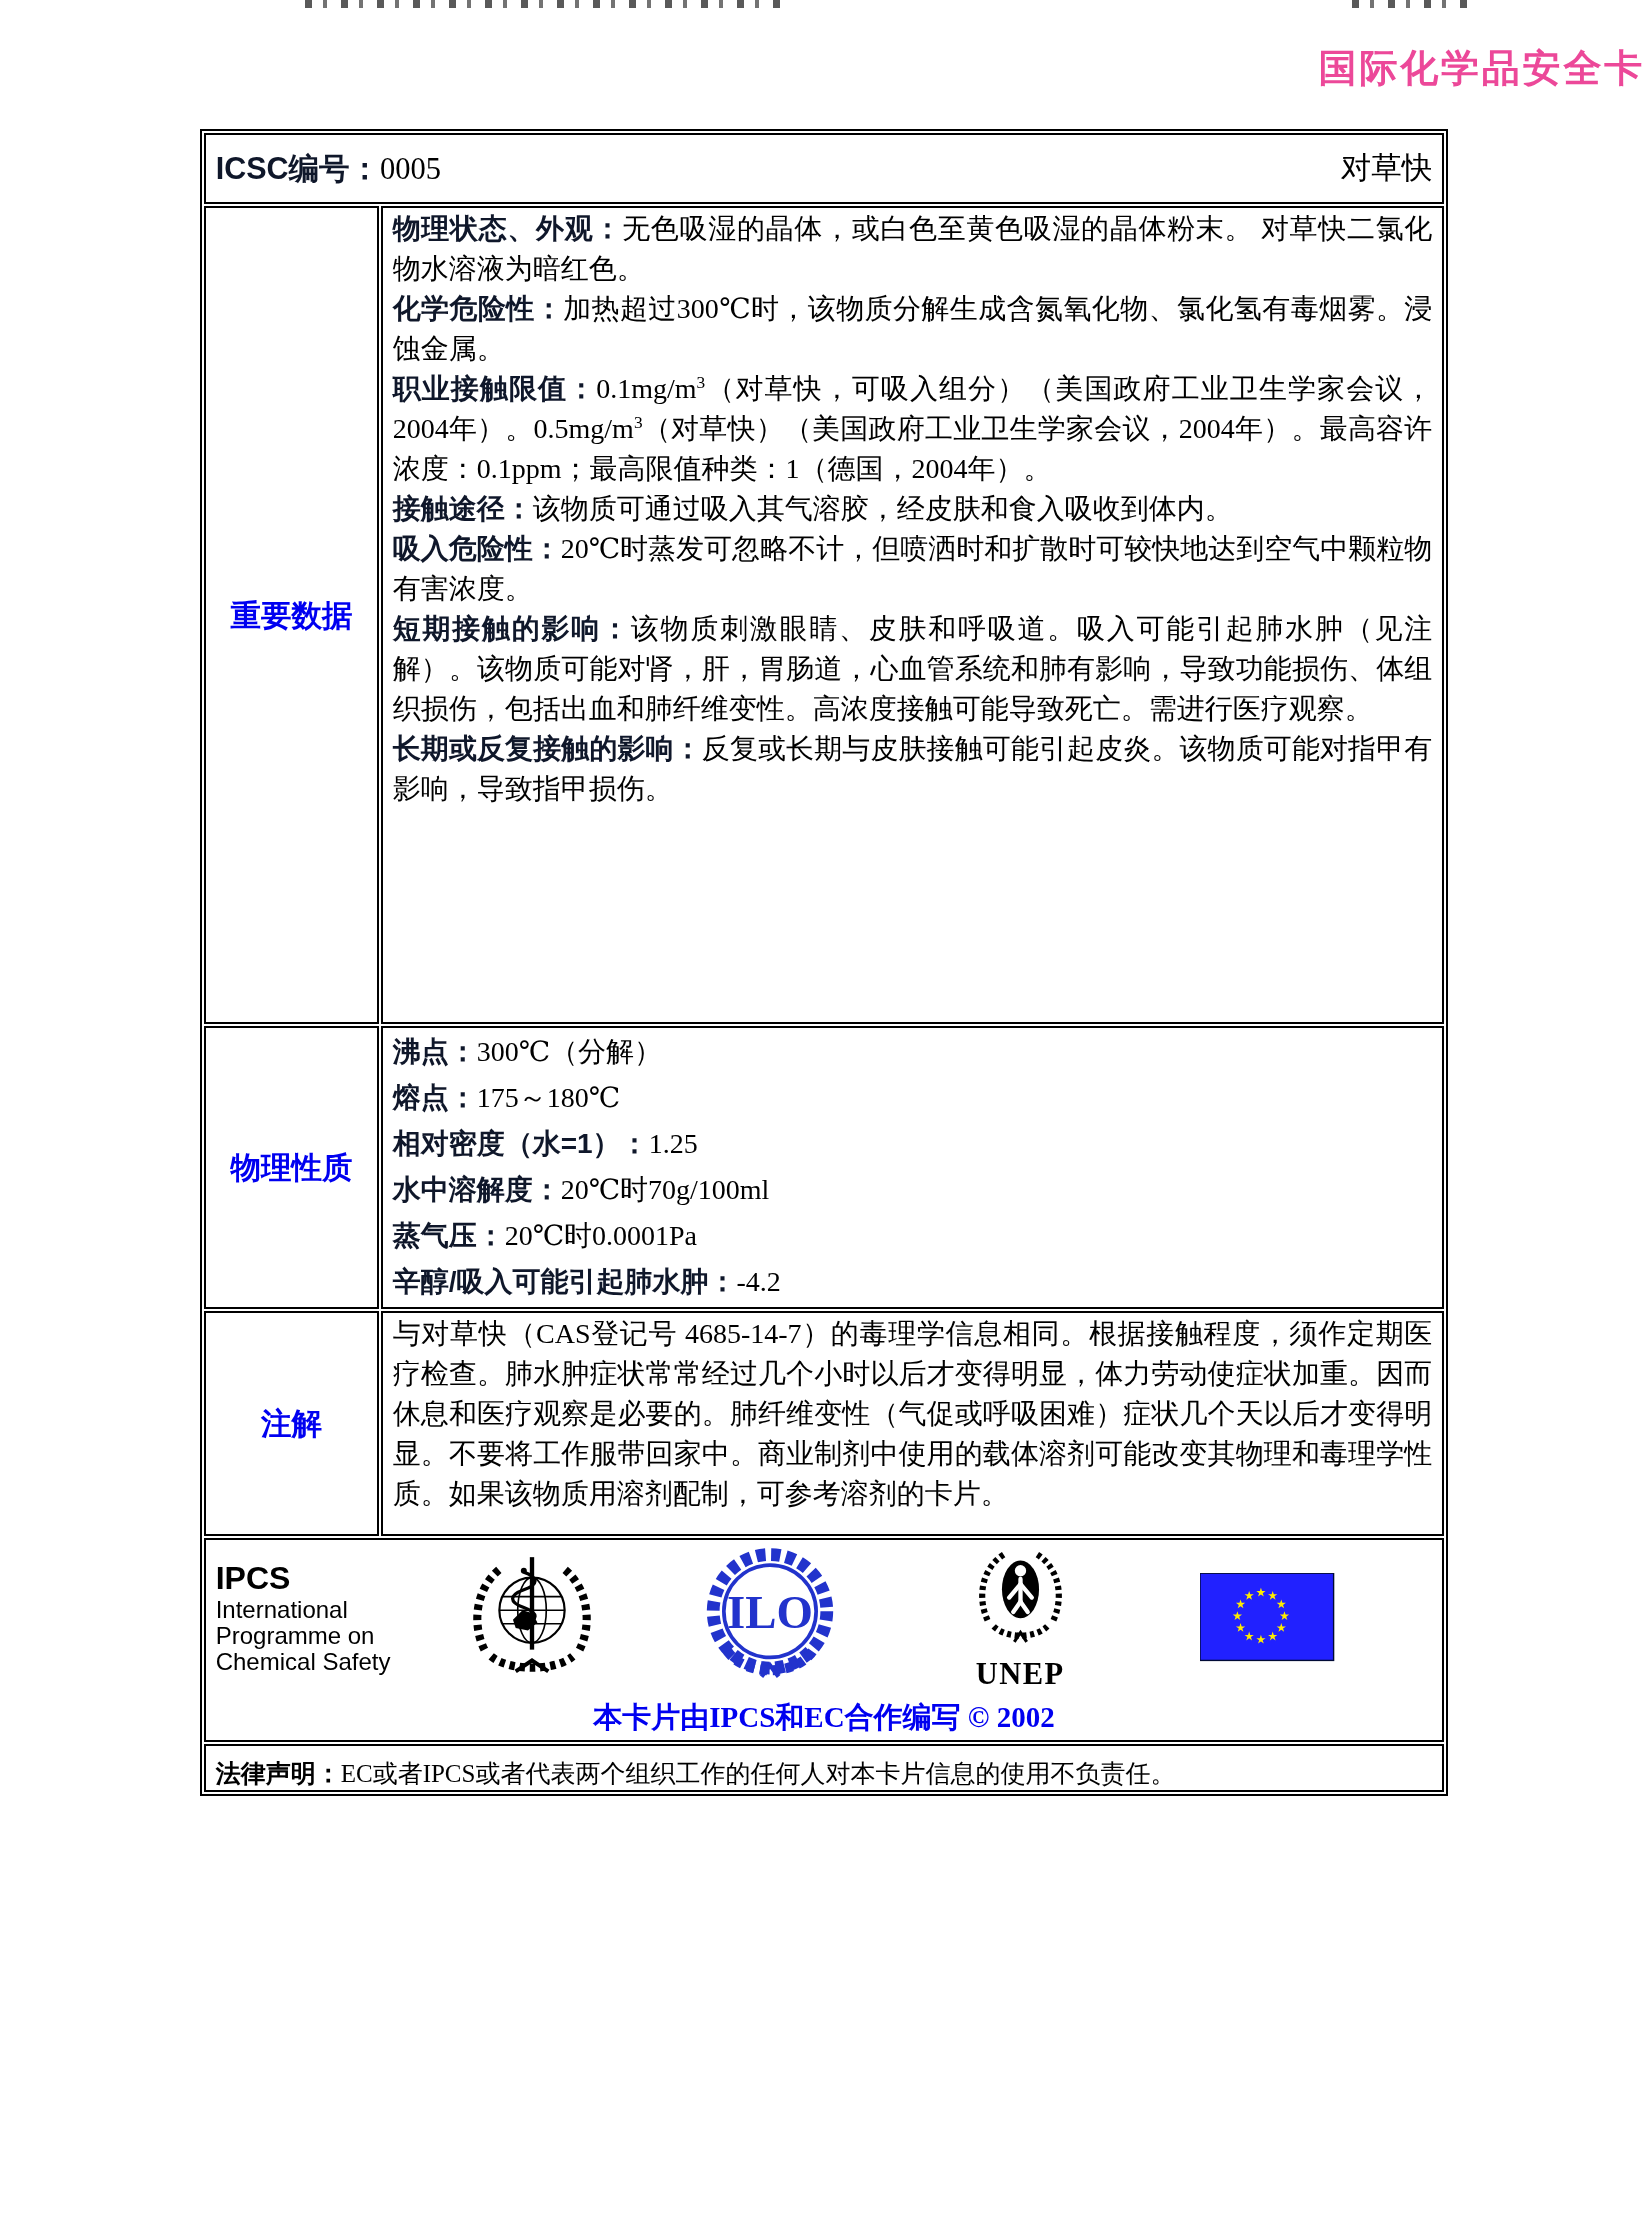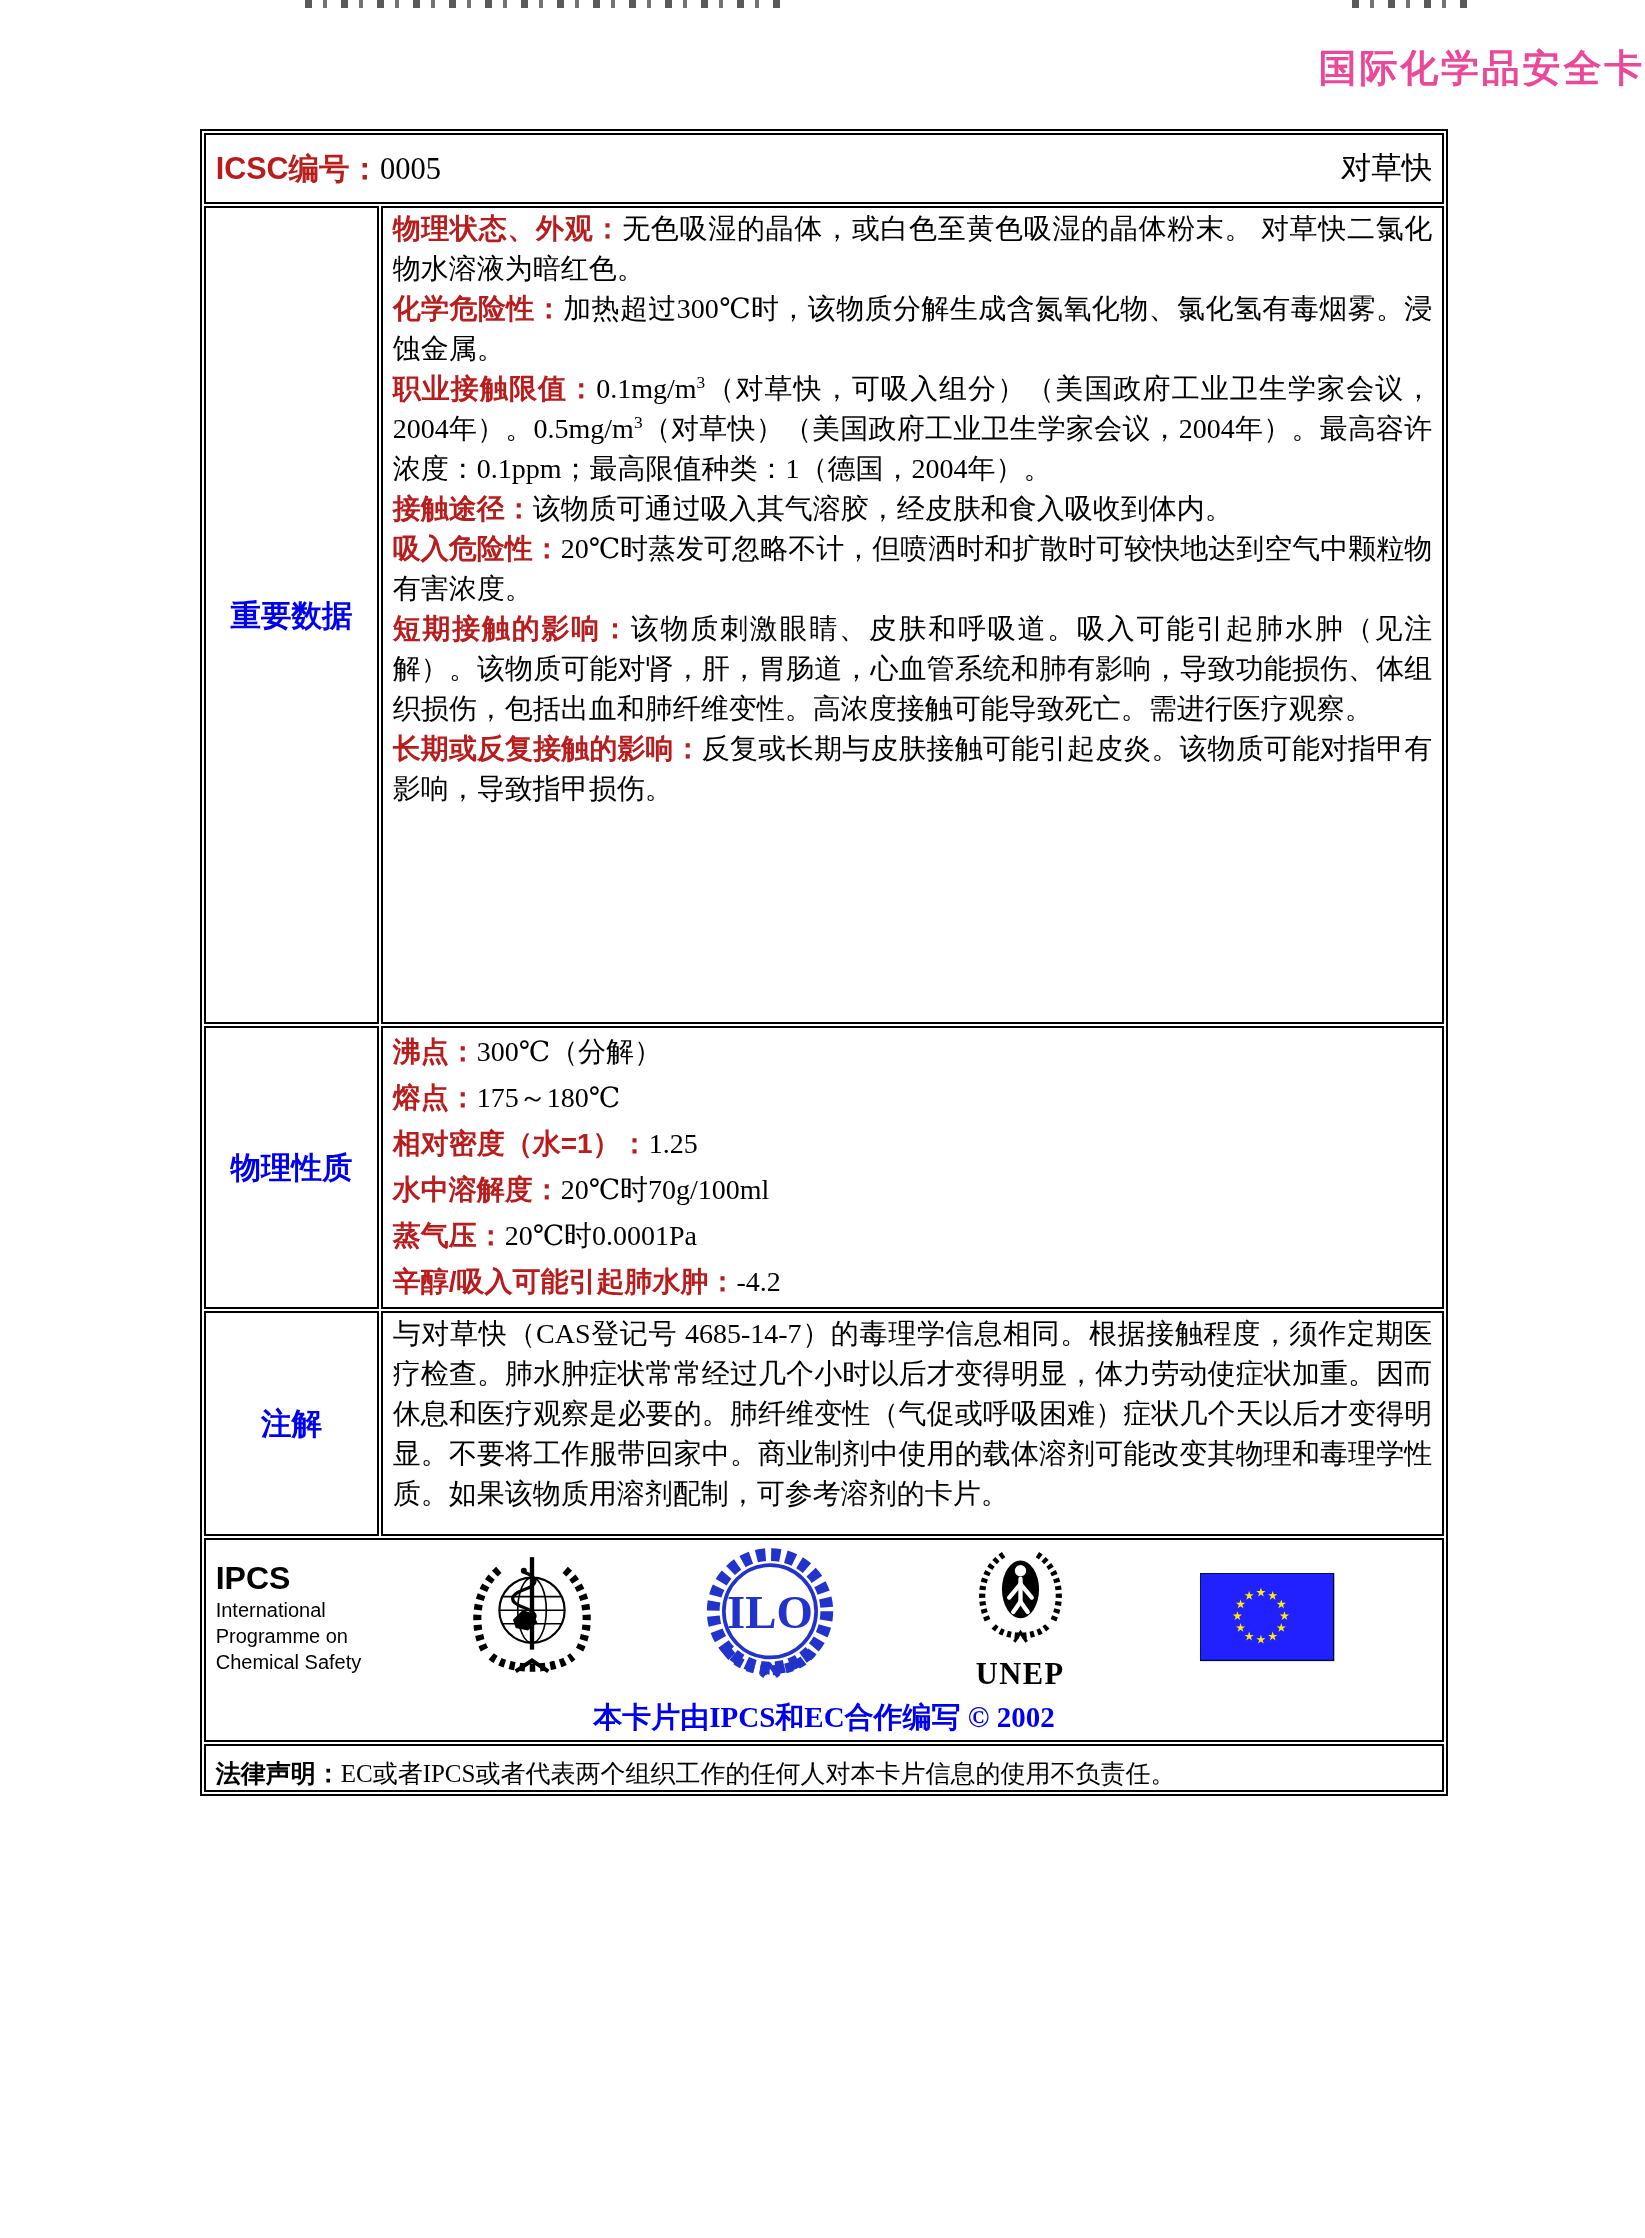--- a/index.html
+++ b/index.html
@@ -26,35 +26,35 @@
   }
   td { border:2.1px solid #000; padding:1.4px 9.7px; vertical-align:top;
        font-size:28px; line-height:40px; }
   td.rowlbl {
     text-align:center; vertical-align:middle; color:#0000f0; font-weight:bold;
     font-size:30.5px; font-family:Liberation Sans, sans-serif;
     padding:0 2.8px;
   }
   .hdr-flex { display:flex; justify-content:space-between; align-items:center;
               height:64px; font-size:30.5px; }
-  .fld { color:#b91c1c; font-weight:bold;
+  .fld { color:#0f172a; font-weight:bold;
          font-family:"Liberation Sans","DejaVu Sans",sans-serif; }
   sup { font-size:0.62em; line-height:0; vertical-align:super; }
   p.body-par { margin:0; text-align:justify; }
   p.phys-line { margin:0; line-height:46px; }
   .notes-text, .env-text { text-align:justify; }
 
   
   .logos-cell { padding:5.5px 9.7px 2.8px 9.7px; }
   .logos-row { display:flex; align-items:center; height:144px; }
   .ipcs-block { width:208px; }
   .ipcs-acronym { font-family:"Liberation Sans","DejaVu Sans",sans-serif;
                   font-weight:bold; font-size:32px; line-height:37px; }
   .ipcs-line { font-family:"Liberation Sans","DejaVu Sans",sans-serif;
-               font-size:20px; line-height:26px; }
+               font-size:24px; line-height:26px; }
   .logo { flex:0 0 auto; }
   .logo-who  { margin-left:40px;  width:136px; height:136px; }
   .logo-ilo  { margin-left:97px; width:146px; height:142px; }
   .logo-unep { margin-left:108px; width:139px; text-align:center; }
   .logo-eu   { margin-left:110px; width:135px; height:89px; }
   .unep-caption { font-weight:bold; font-size:30.5px; line-height:32px; letter-spacing:1.4px; }
   .credit { text-align:center; color:#0000f0; font-weight:bold; font-size:29px;
             line-height:39px; margin-top:9px; }
 
   .legal-cell { font-size:25px; line-height:32px; padding-top:11px; padding-bottom:0; }

